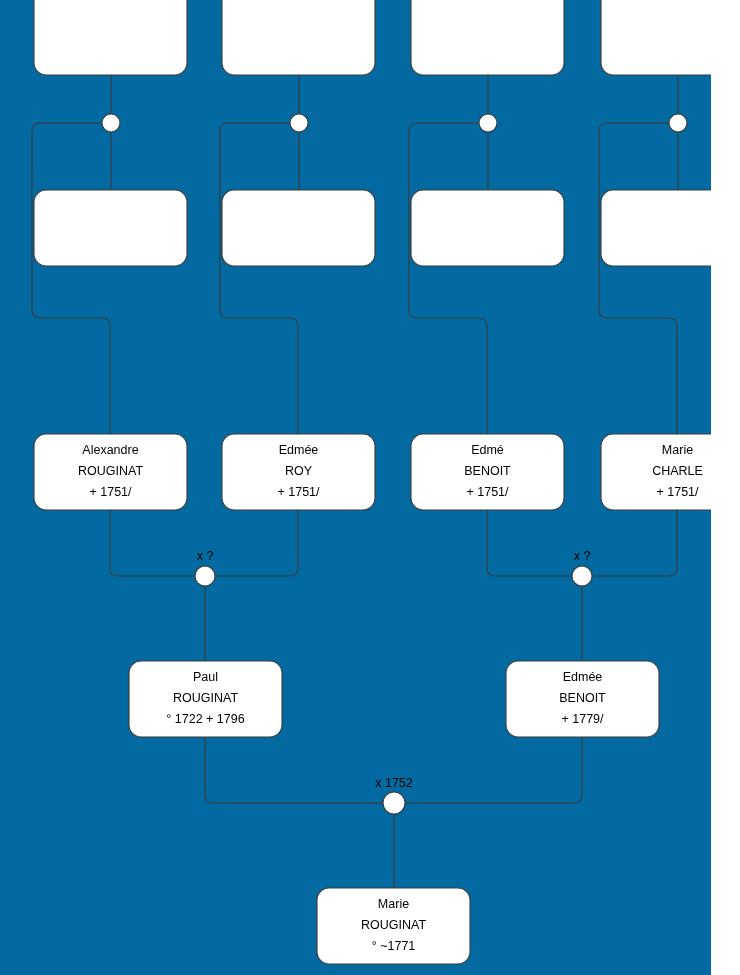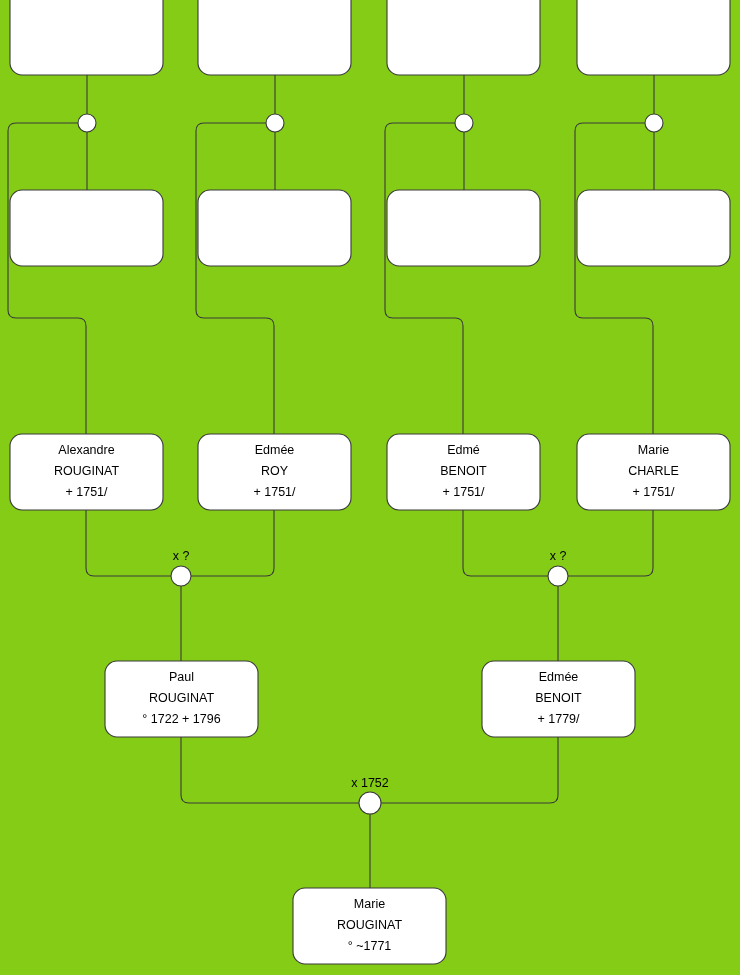--- a/index.html
+++ b/index.html
@@ -6,24 +6,25 @@
   html, body {
     margin: 0;
     padding: 0;
     background: #ffffff;
   }
   body {
     font-family: "Liberation Sans", sans-serif;
   }
   #chart-root {
     position: relative;
-    width: 740px;
+    width: 687px;
     height: 975px;
-    background: #84cc16;
+    background: #0369a1;
     overflow: hidden;
+    padding-left: 24px;
   }
   svg#tree-svg {
     display: block;
     width: 740px;
     height: 975px;
   }
   .node-box {
     fill: #ffffff;
     stroke: #3a3a3a;
     stroke-width: 1.1;

